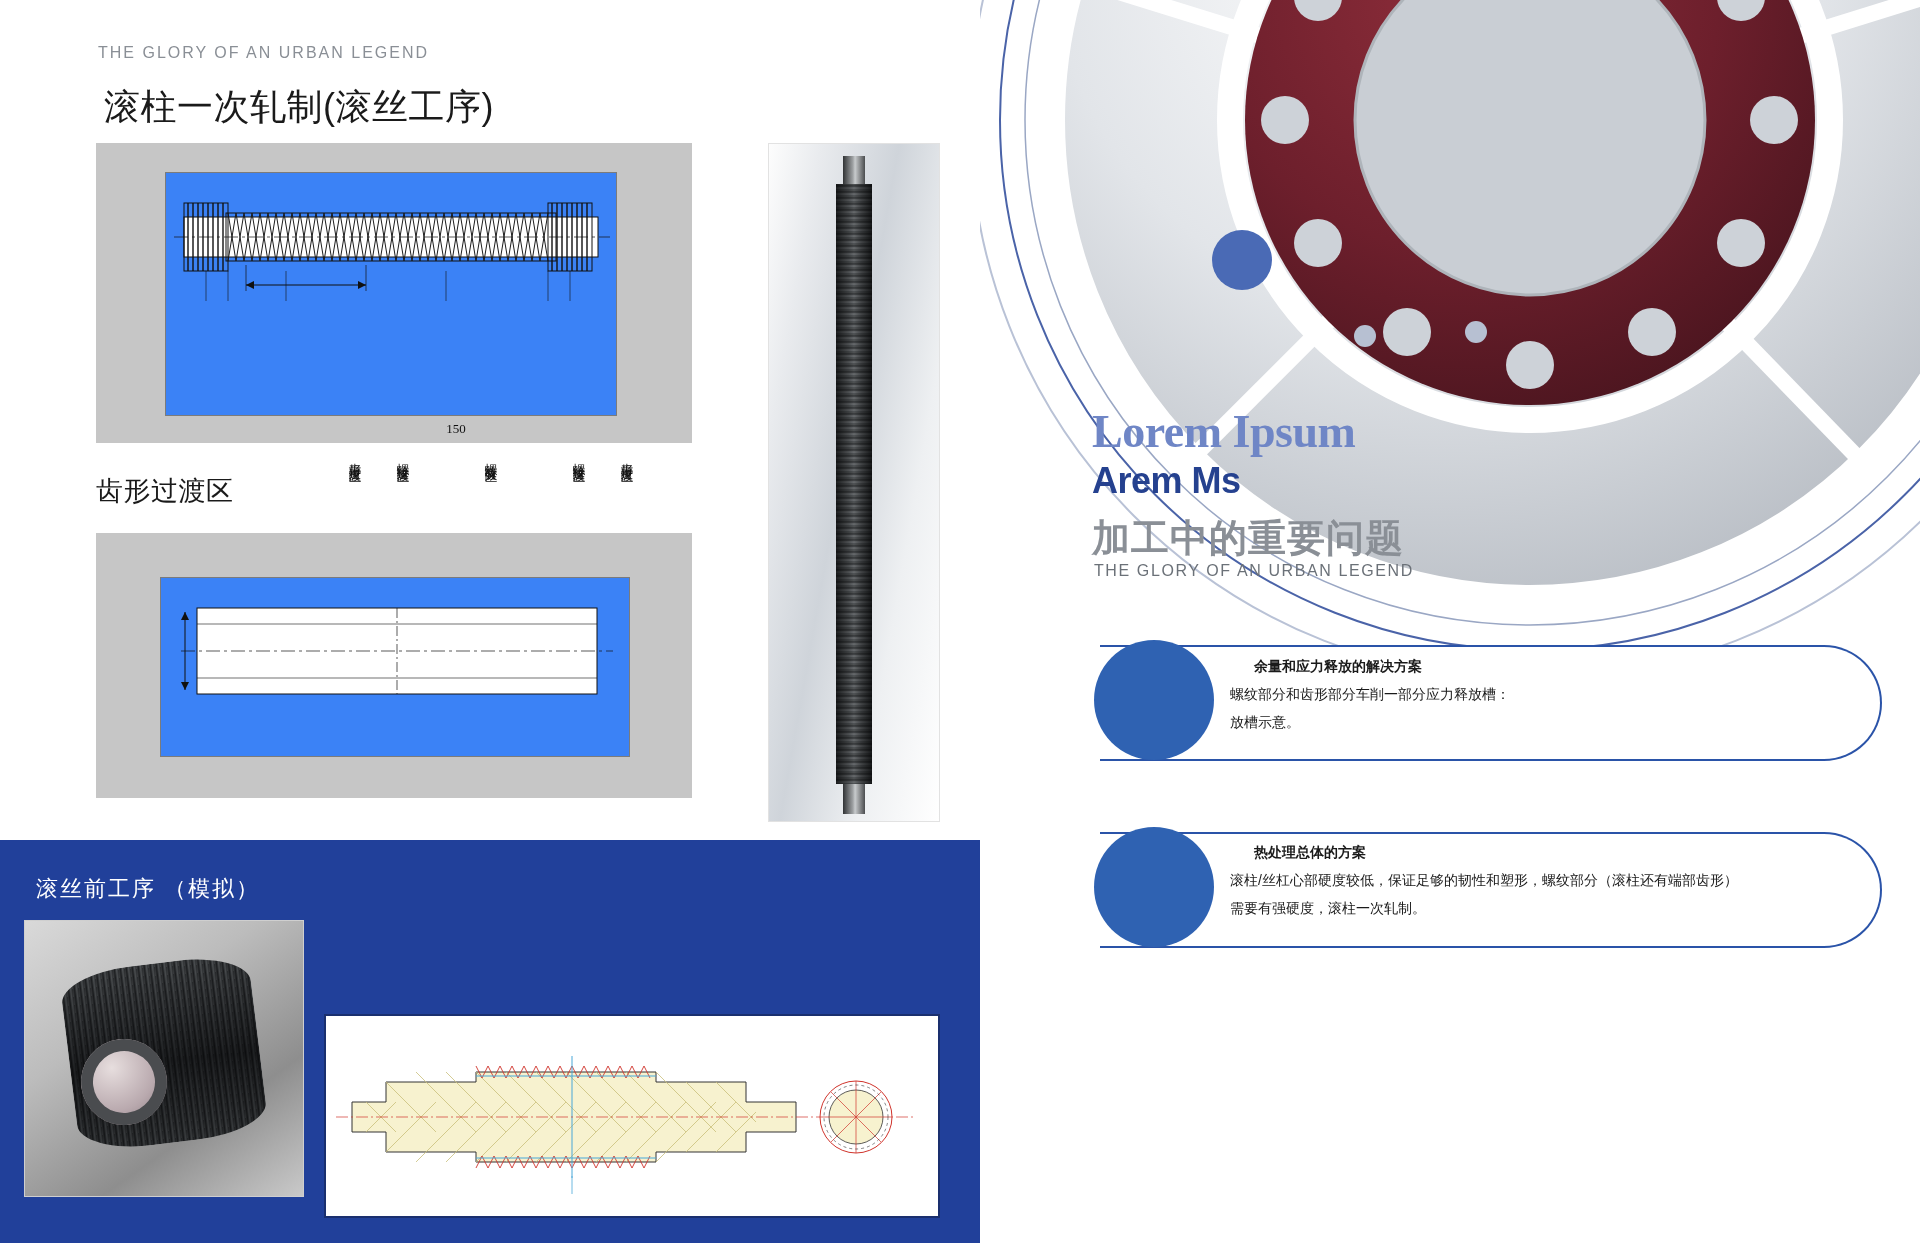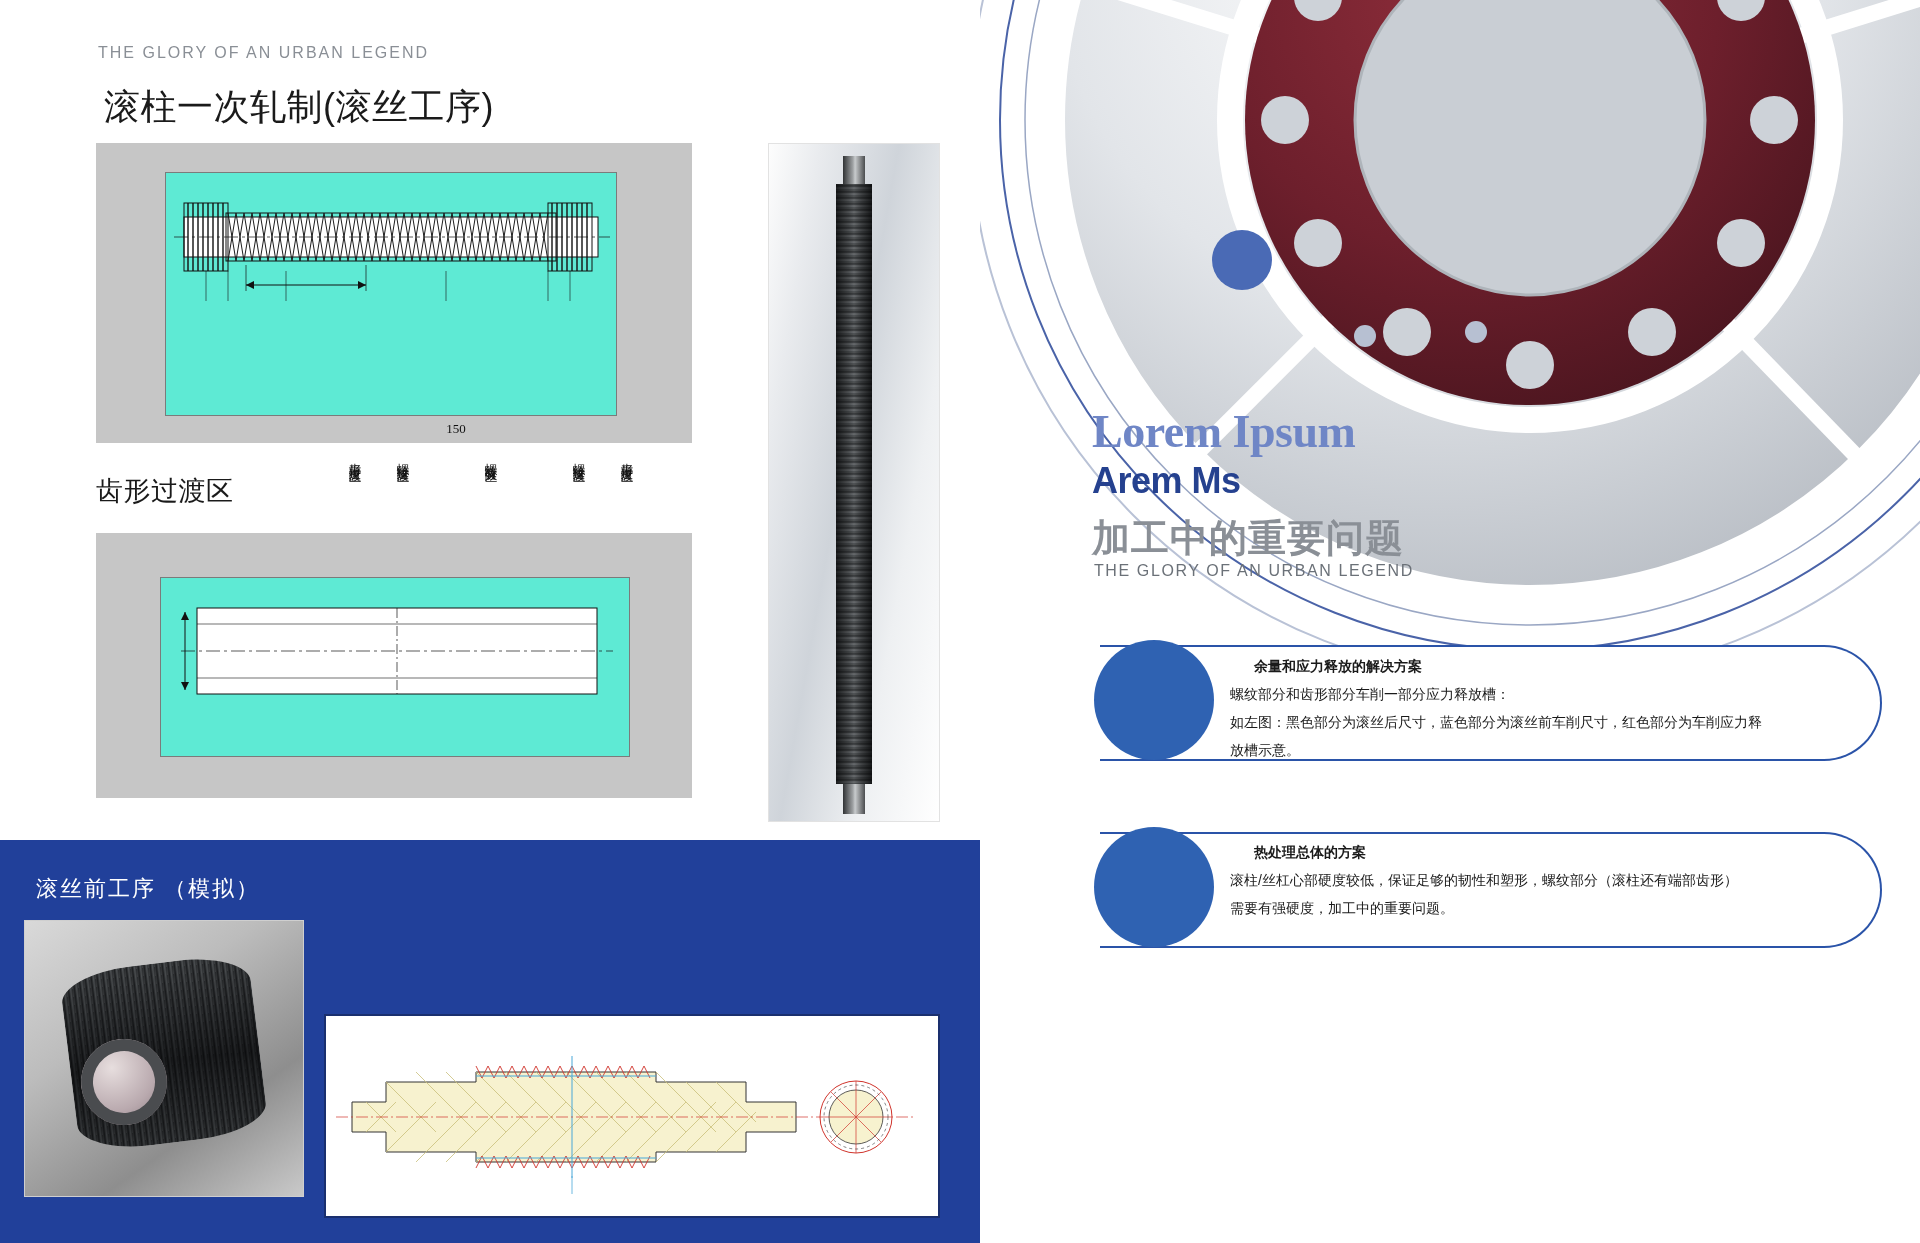--- a/index.html
+++ b/index.html
@@ -26,21 +26,21 @@
   .h-section2{
     position:absolute;left:96px;top:473px;
     font-size:27px;color:#1a1a1a;font-weight:500;letter-spacing:.5px;
   }
 
   
   .plate{position:absolute;background:#c6c6c6;}
   .plate1{left:96px;top:143px;width:596px;height:300px;}
   .plate2{left:96px;top:533px;width:596px;height:265px;}
 
-  .white-card{position:absolute;background:#5eead4;border:1px solid #7b7b7b;}
+  .white-card{position:absolute;background:#3b82f6;border:1px solid #7b7b7b;}
   .card1{left:165px;top:172px;width:450px;height:242px;}
   .card2{left:160px;top:577px;width:468px;height:178px;}
 
   
   .rod-draw{position:absolute;left:0;top:0;width:100%;height:100%;}
 
   .dim-150{
     position:absolute;left:230px;top:248px;width:120px;text-align:center;
     font-size:13px;color:#111;font-family:"Liberation Serif",serif;
   }
@@ -347,28 +347,27 @@
     <div class="zh-head" style="left:112px;top:513px;position:absolute;">加工中的重要问题</div>
     <div class="eyebrow2" style="left:114px;top:562px;position:absolute;">THE GLORY OF AN URBAN LEGEND</div>
 
     <div class="callout" style="left:120px;top:645px;width:780px;height:112px;">
       <div class="underline"></div>
     </div>
     <div class="dot-circle" style="left:114px;top:640px;width:120px;height:120px;"></div>
     <div class="co-text" style="left:250px;top:652px;width:640px;">
       <div class="ttl">余量和应力释放的解决方案</div>
       <div>螺纹部分和齿形部分车削一部分应力释放槽：</div>
-      <div>如左图：黑色部分为滚丝后尺寸，蓝色部分为滚丝前车削尺寸，红色部分为车削应力释</div>
       <div>放槽示意。</div>
     </div>
 
     <div class="callout" style="left:120px;top:832px;width:780px;height:112px;">
       <div class="underline"></div>
     </div>
     <div class="dot-circle" style="left:114px;top:827px;width:120px;height:120px;"></div>
     <div class="co-text" style="left:250px;top:838px;width:640px;">
       <div class="ttl">热处理总体的方案</div>
       <div>滚柱/丝杠心部硬度较低，保证足够的韧性和塑形，螺纹部分（滚柱还有端部齿形）</div>
-      <div>需要有强硬度，加工中的重要问题。</div>
+      <div>需要有强硬度，滚柱一次轧制。</div>
     </div>
   </div>
 
 </div>
 
 </body></html>

